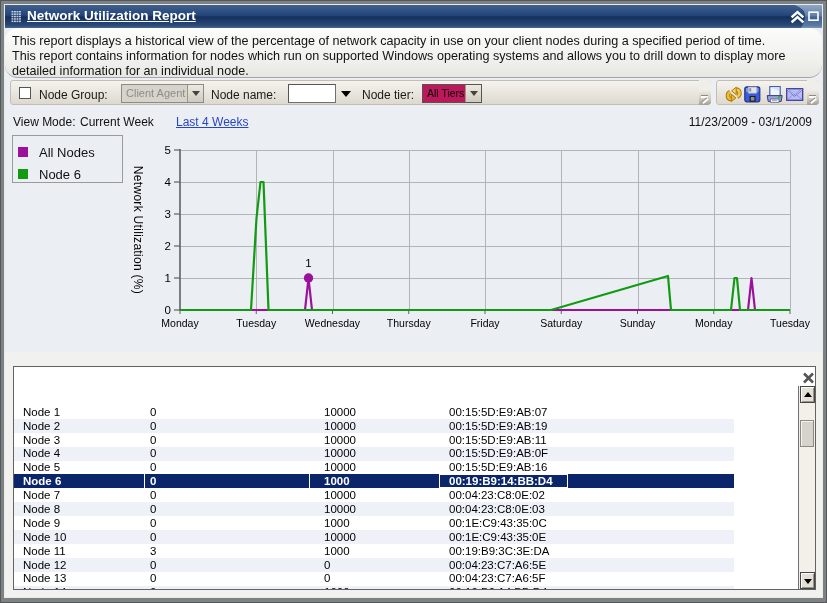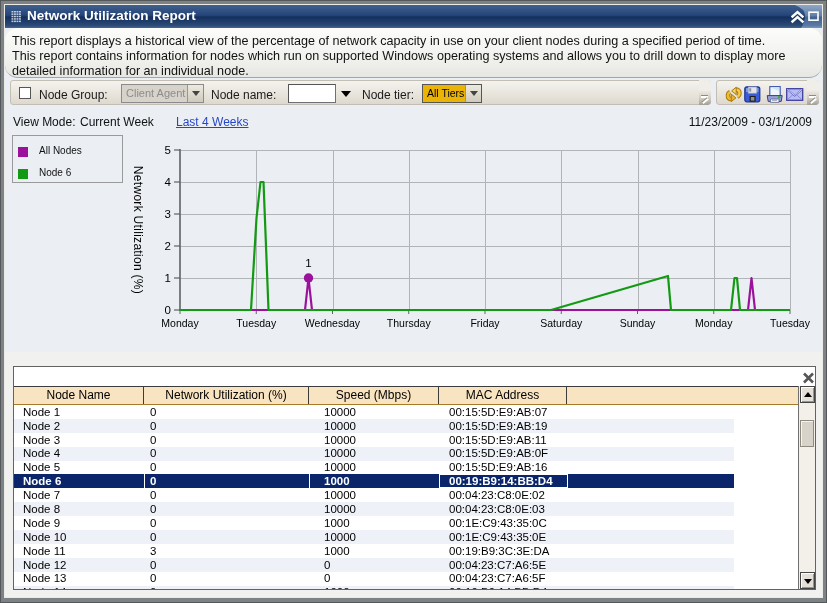--- a/index.html
+++ b/index.html
@@ -2,45 +2,45 @@
 <html><head>
 <meta charset="utf-8">
 <style>
 * { margin:0; padding:0; box-sizing:border-box; }
 html,body { width:827px; height:603px; }
 body { position:relative; font-family:"Liberation Sans",sans-serif; background:#7d8285; overflow:hidden; }
 .abs { position:absolute; }
 #outerline { left:0; top:0; width:827px; height:603px; border:1px solid #54585a; }
 #content { left:4px; top:4px; width:819px; height:594px; border:1px solid #eceae6; background:#ebeff4; }
 #titlebar { left:5px; top:5px; width:817px; height:23px; }
-#titletext { left:27px; top:8px; color:#ffffff; font-size:13.5px; font-weight:bold; }
+#titletext { left:27px; top:8px; color:#ffffff; font-size:13.5px; font-weight:bold;text-decoration:underline; }
 #desc { left:5px; top:28px; width:817px; height:50px; background:linear-gradient(#fcfcfb,#efefec 70%,#e6e7e3); border-bottom:1px solid #a5a5a5; color:#111; font-size:12.6px; line-height:14.9px; padding:6px 0 0 7px;border-radius:13px; }
 .tbbox { top:80px; height:25px; background:linear-gradient(#f5f3ee,#ded9cf); border:1px solid #c2beb3; border-radius:3px; }
 .grip { position:absolute; top:80px; width:12px; height:25px; background:linear-gradient(#f0eee8 40%,#cfcabf 75%,#a39e92); border-radius:0 3px 4px 0; }
 .grip i { position:absolute; display:block; }
 .grip .d1 { left:2px; top:16px; width:7px; height:2px; background:#fff; box-shadow:0 -1px 0 #8f8b80; }
 .grip .d2 { left:3px; top:20px; width:7px; height:2px; background:#fff; box-shadow:0 -1px 0 #8f8b80; transform:rotate(-40deg); }
 #tbbox1 { left:10px; width:701px; }
 #tbbox2 { left:716px; width:103px; }
 #cb { left:19px; top:87px; width:12px; height:12px; background:#fff; border:1px solid #555; }
 .tblabel { top:88px; font-size:12px; color:#1a1a1a; }
 #combo1 { left:121px; top:84px; width:83px; height:19px; background:#d7d3cb; border:1px solid #8b8b8b; font-size:11px; color:#8c8c8c; line-height:17px; padding-left:4px; }
 #combo1 .cbtn { right:0; top:0; width:16px; height:17px; }
 #nninput { left:288px; top:84px; width:48px; height:19px; background:#fff; border:1px solid #707070; border-top-color:#555; border-left-color:#555; }
 #ntarrow { left:341px; top:91px; width:0; height:0; border-left:5.5px solid transparent; border-right:5.5px solid transparent; border-top:6px solid #000; }
-#combo2 { left:422px; top:84px; width:60px; height:19px; background:#eab308; border:1px solid #555; font-size:10.5px; color:#000; line-height:17px; padding-left:4px; }
+#combo2 { left:422px; top:84px; width:60px; height:19px; background:#be185d; border:1px solid #555; font-size:10.5px; color:#000; line-height:17px; padding-left:4px; }
 .cbtn { position:absolute; right:0; top:0; width:16px; height:17px; background:linear-gradient(#eceade,#cfcabe); border:1px solid #9a968c; border-right:none; border-top:none; border-bottom:none; }
 .cbtn:after { content:""; position:absolute; left:3.5px; top:6px; border-left:4.5px solid transparent; border-right:4.5px solid transparent; border-top:5px solid #444; }
 #vm1 { left:13px; top:115px; font-size:12px; color:#111; }
 #vm2 { left:80px; top:115px; font-size:12px; color:#111; }
 #vm3 { left:176px; top:115px; font-size:12px; color:#2646c8; text-decoration:underline; }
 #daterange { right:15px; top:115px; font-size:12px; color:#111; }
 #legend { left:12px; top:135px; width:111px; height:48px; border:1px solid #9a9a9a; }
 .sw { left:5px; width:10px; height:10px; position:absolute; }
-.swlab { left:26px; position:absolute; font-size:10px; color:#111; }
+.swlab { left:26px; position:absolute; font-size:13px; color:#111; }
 #chart { left:5px; top:130px; width:817px; height:222px; }
 #lower { left:5px; top:352px; width:817px; height:245px; background:#f1f1ef; }
 #panel { left:13px; top:366px; width:803px; height:224px; background:#fff; border:1px solid #636363; }
 #datebar { left:0; top:0; width:801px; height:19px; background:linear-gradient(#f7f7f9,#eeeef0 80%); border-bottom:2px solid #c6c6c8; font-size:12.5px; color:#000; line-height:17px; padding-left:7px; }
 #closex { left:788px; top:5px; width:13px; height:13px; }
 #thead { left:0; top:19px; width:801px; height:19px; background:#f9e4c2; border-top:1px solid #3c3c3c; border-bottom:1px solid #a87a28; }
 .hcell { position:absolute; top:0; height:17px; font-size:12px; color:#000; text-align:center; line-height:17px; border-right:1px solid #3c3c3c; }
 #rows { left:0; top:38px; width:784px; height:184px; background:#fff; overflow:hidden; }
 .row { width:720px; height:13.9px; position:relative; font-size:11.5px; color:#000; }
 .row.alt { background:#eef2f8; }
@@ -233,27 +233,20 @@
     <path d="M175,180 L246,180 L251.5,88 L255.5,52 L258.5,52 L263.5,180 L546,180 L663,146 L666,180 L726,180 L729.5,148 L732,148 L735,180 L785,180" fill="none" stroke="#129a12" stroke-width="2.2" stroke-linejoin="round"></path>
     <circle cx="303.5" cy="148" r="4.7" fill="#9b119b"></circle>
     <text x="303.5" y="137" font-size="11.5" fill="#000" text-anchor="middle">1</text>
   </svg>
 
 <div class="abs" id="lower"></div>
 <div class="abs" id="panel">
   <svg class="abs" id="closex" width="13" height="13">
       <path d="M2,1.5 L11,10.5 M11,1.5 L2,10.5" stroke="#565656" stroke-width="2.6"></path>
     </svg>
-  <div class="abs" id="thead">
-    <div class="hcell" style="left:0;width:130px;">Node Name</div>
-    <div class="hcell" style="left:130px;width:165px;">Network Utilization (%)</div>
-    <div class="hcell" style="left:295px;width:130px;">Speed (Mbps)</div>
-    <div class="hcell" style="left:425px;width:128px;">MAC Address</div>
-    <div class="hcell" style="left:553px;width:231px;border-right:none;">&nbsp;</div>
-  </div>
   <div class="abs" id="rows">
       <div class="row">
         <span class="c c1">Node 1</span>
         <span class="c c2">0</span>
         <span class="c c3">10000</span>
         <span class="c c4">00:15:5D:E9:AB:07</span>
       </div>
       <div class="row alt">
         <span class="c c1">Node 2</span>
         <span class="c c2">0</span>

